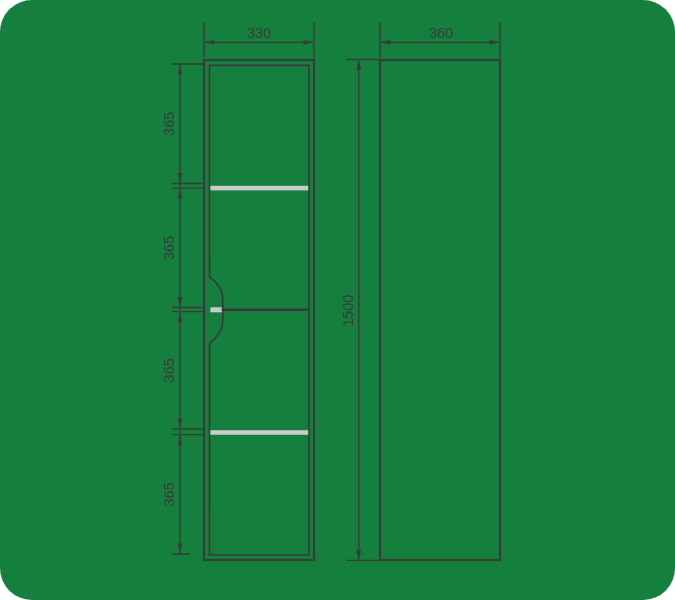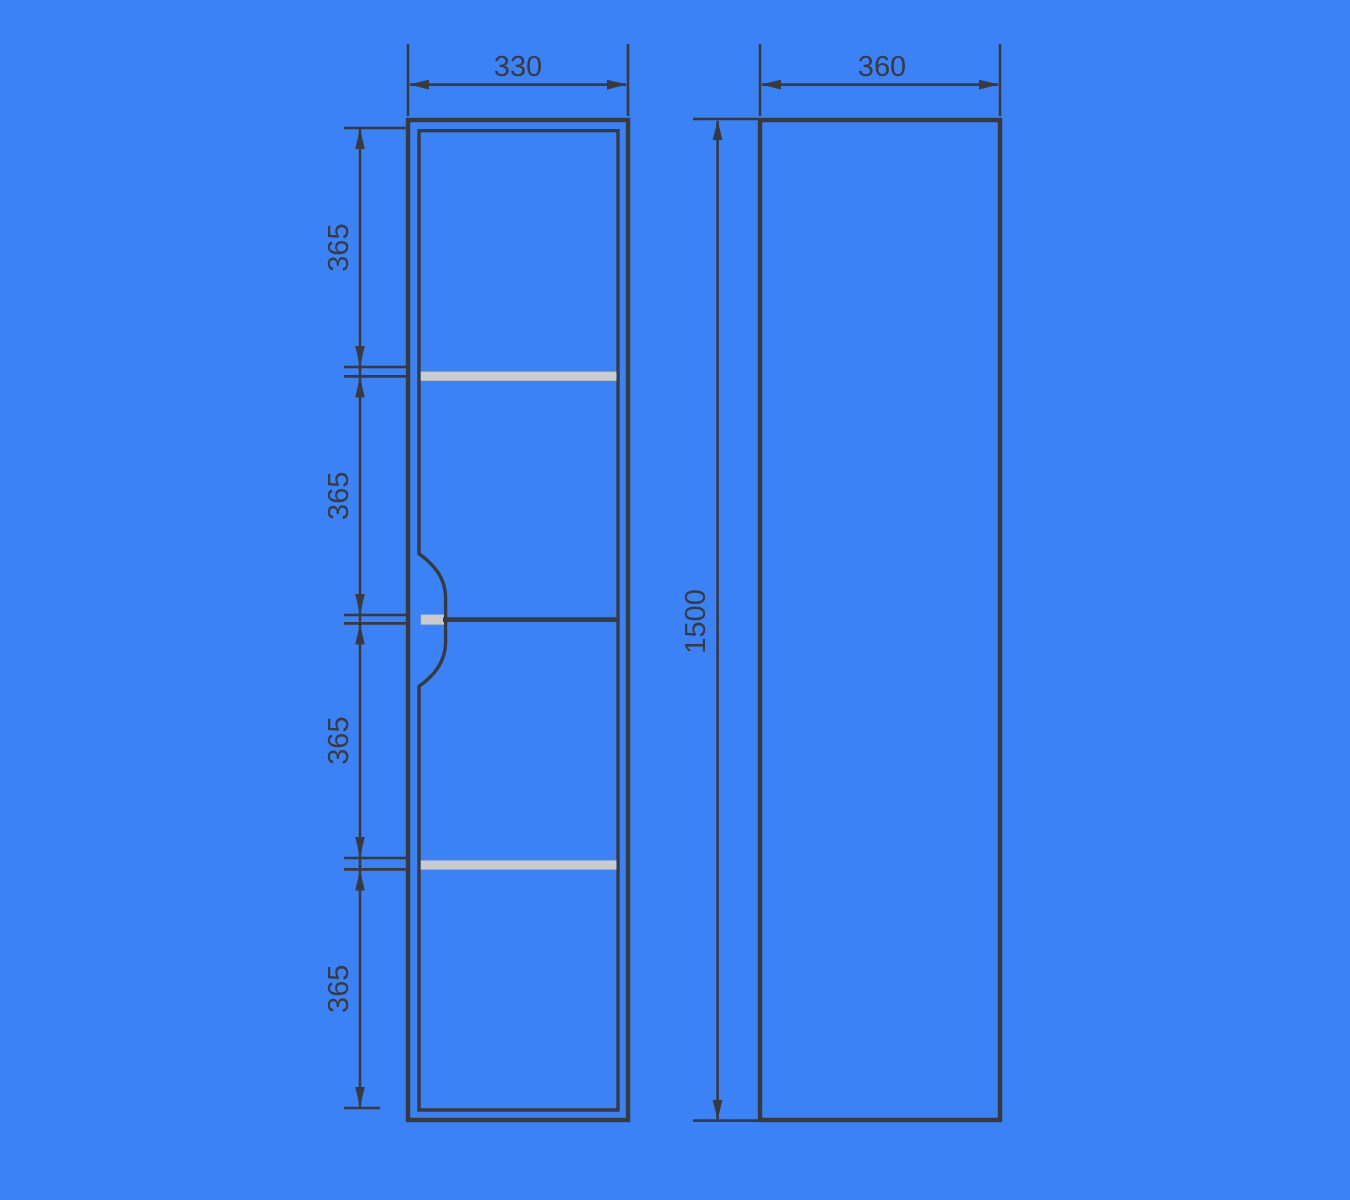--- a/index.html
+++ b/index.html
@@ -1,16 +1,16 @@
 <!DOCTYPE html>
 <html><head>
 <meta charset="utf-8">
 <style>
   html,body{margin:0;padding:0;background:#ffffff;}
-  .wrap{width:675px;height:600px;position:relative;background:#3b82f6;overflow:hidden;}
+  .wrap{width:675px;height:600px;position:relative;background:#15803d;overflow:hidden;border-radius:32px;}
   svg{display:block;}
   text{font-family:"Liberation Sans", sans-serif;fill:#3a3a3a;}
 </style>
 </head>
 <body>
 <div class="wrap">
 <svg width="675" height="600" viewBox="0 0 675 600" xmlns="http://www.w3.org/2000/svg">
 
   <rect x="204" y="60" width="110" height="500" fill="none" stroke="#3a3a3a" stroke-width="2.2"></rect>
 

